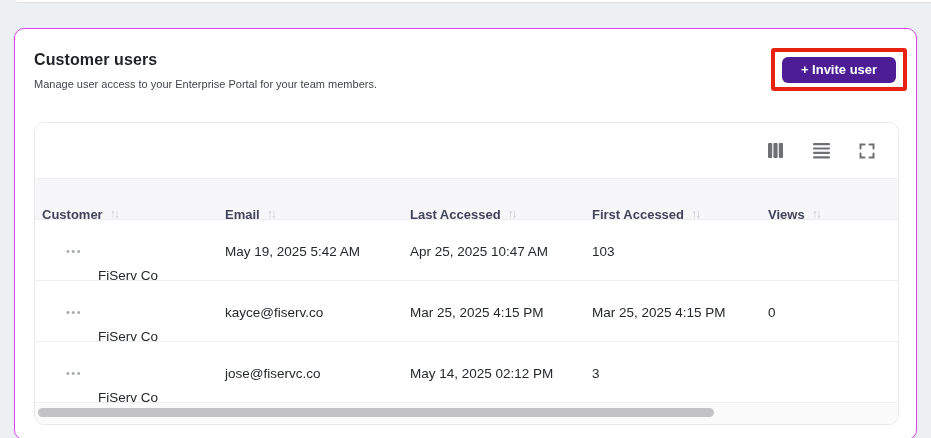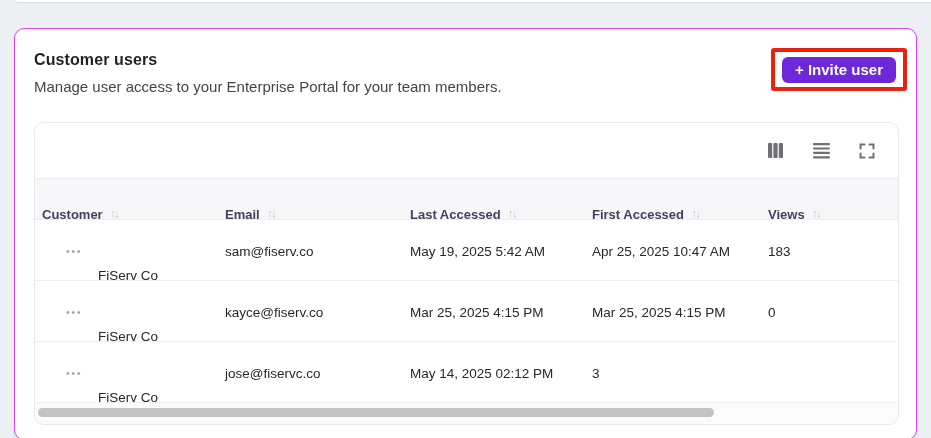--- a/index.html
+++ b/index.html
@@ -23,35 +23,35 @@
     background:#ffffff; border:1px solid #d946ef; border-radius:10px;
     box-shadow:0 1px 3px rgba(16,24,40,.08);
   }
 
   .card-title {
     position:absolute; left:19px; top:22px;
     font-size:16px; font-weight:700; color:#1f2328; letter-spacing:.1px;
   }
   .card-subtitle {
     position:absolute; left:19px; top:49px;
-    font-size:15px; color:#41464c;
+    font-size:11px; color:#41464c;
   }
 
   
   .annotation {
     position:absolute; top:19px; right:9px;
     width:136px; height:43px;
     border:4px solid #e8220e; border-radius:3px;
     display:flex; align-items:center; justify-content:center;
   }
   .invite-btn {
     width:114px; height:26px;
-    background:#6d28d9; color:#ffffff;
+    background:#4c1d95; color:#ffffff;
     border:none; border-radius:6px;
-    font-family:inherit; font-size:15px; font-weight:700;
+    font-family:inherit; font-size:13px; font-weight:700;
     cursor:pointer; line-height:26px; text-align:center;
   }
 
   .table-shell {
     position:absolute; left:19px; top:93px; width:865px; height:303px;
     border:1px solid #e8e9ee; border-radius:10px;
     background:#ffffff; overflow:hidden;
   }
 
   .table-toolbar {
@@ -171,24 +171,23 @@
         <span>Views</span>
         <span class="sort-glyph">↑↓</span>
       </div>
     </div>
 
     <div class="grid-row trow">
       <div class="cell cell-customer">
         <button class="kebab">•••</button>
         <span class="customer-name">FiServ Co</span>
       </div>
-      <div class="cell">sam@fiserv.co</div>
       <div class="cell">May 19, 2025 5:42 AM</div>
       <div class="cell">Apr 25, 2025 10:47 AM</div>
-      <div class="cell">183</div>
+      <div class="cell">103</div>
     </div>
 
     <div class="grid-row trow">
       <div class="cell cell-customer">
         <button class="kebab">•••</button>
         <span class="customer-name">FiServ Co</span>
       </div>
       <div class="cell">kayce@fiserv.co</div>
       <div class="cell">Mar 25, 2025 4:15 PM</div>
       <div class="cell">Mar 25, 2025 4:15 PM</div>

